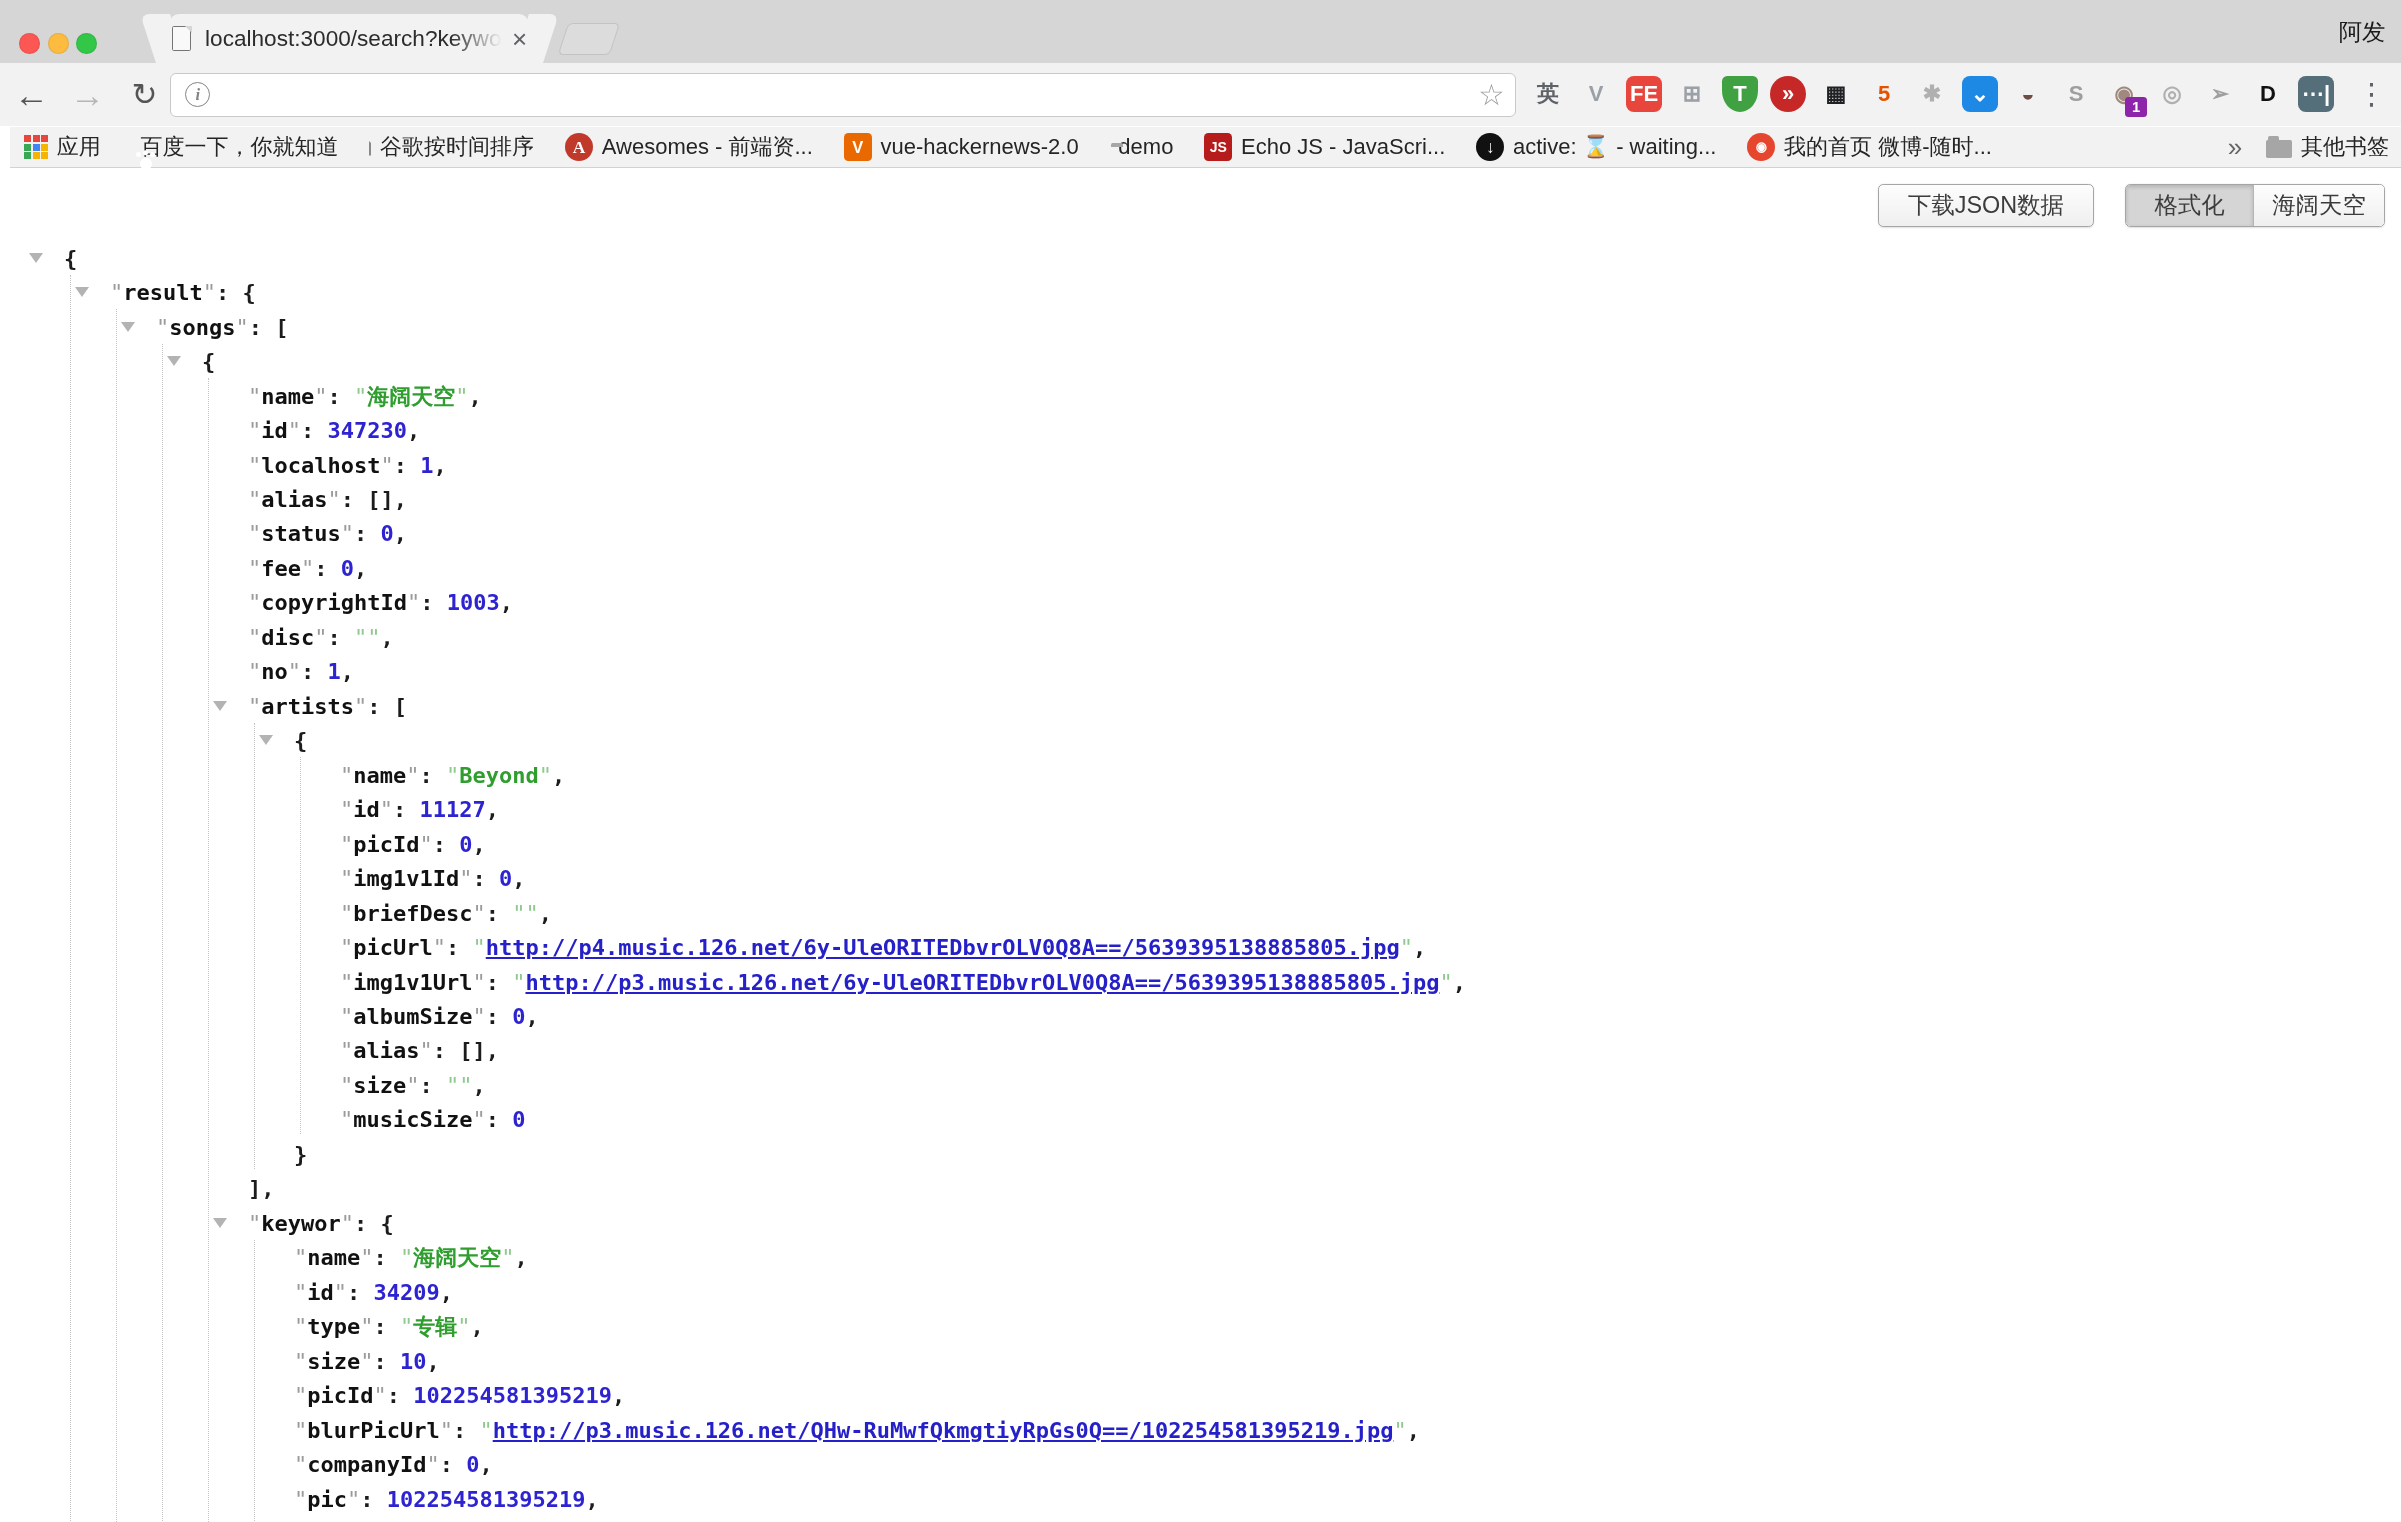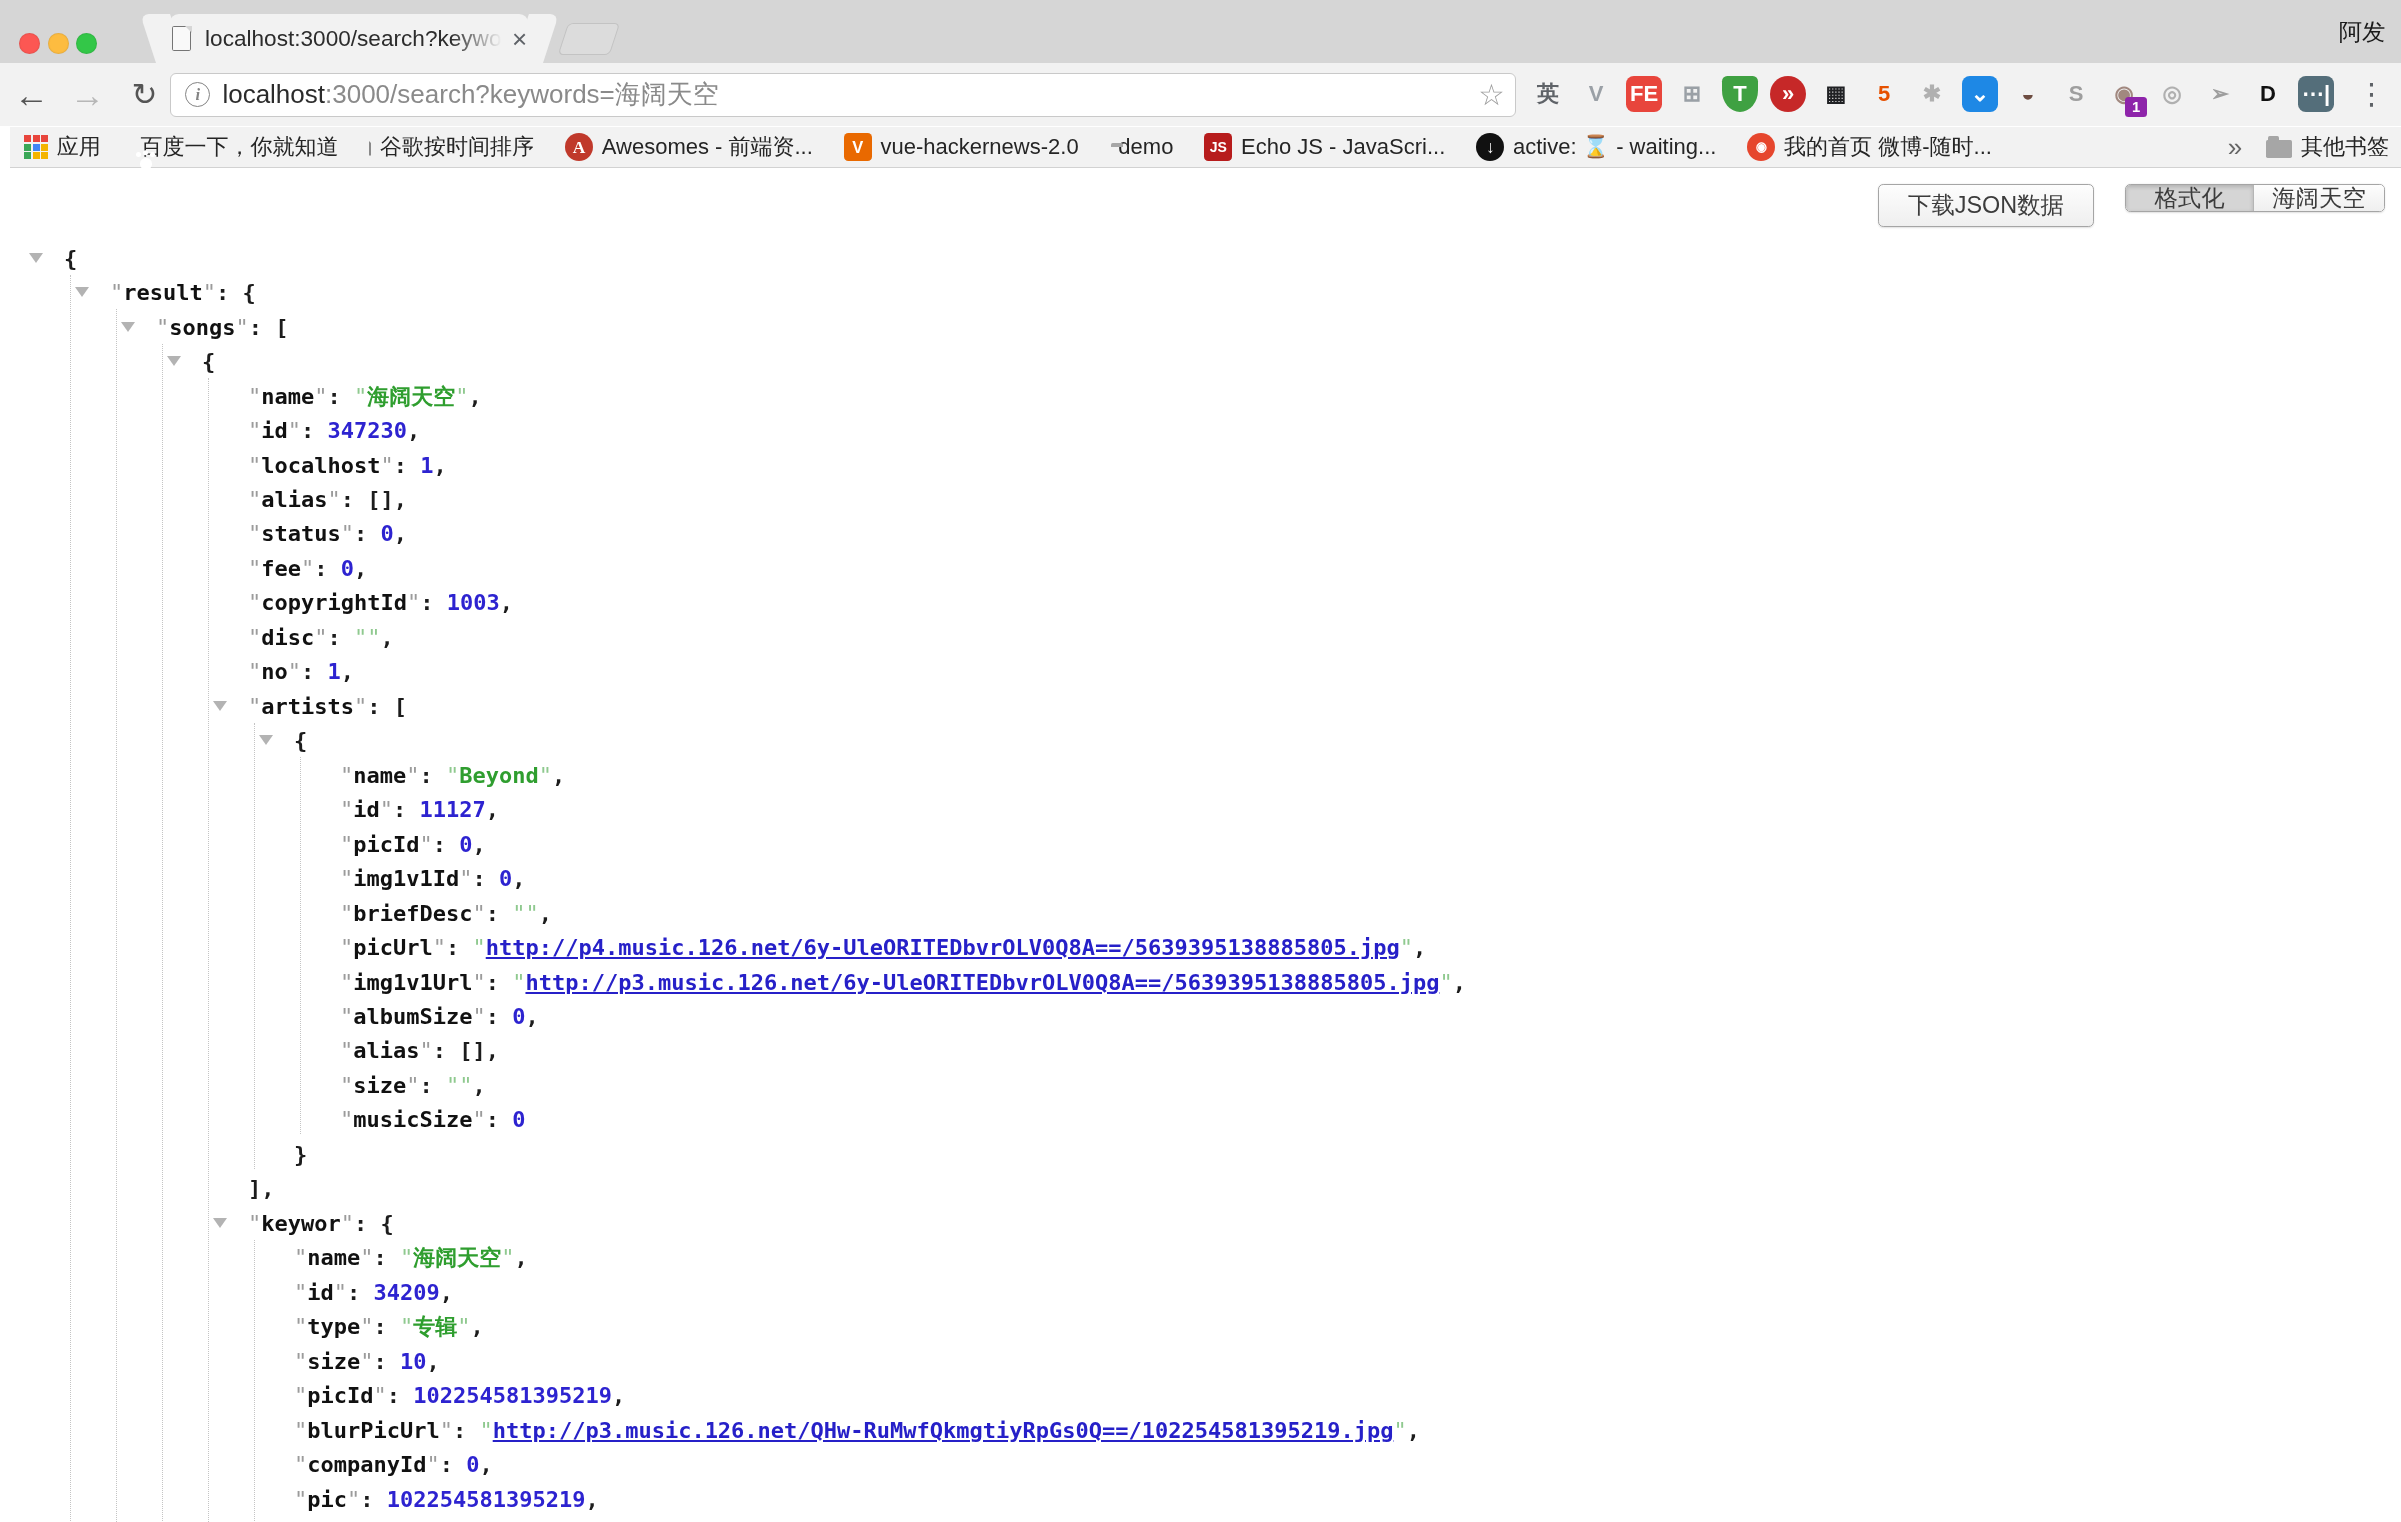--- a/index.html
+++ b/index.html
@@ -53,21 +53,21 @@
   .ico-page{width:17.4px;height:22.6px;border:1.7px solid #8a8a8a;border-radius:1.7px;background:#fff;position:relative;}
   .ico-page::before{content:"";position:absolute;right:-1.7px;top:-1.7px;width:0;height:0;border-top:7px solid #f2f2f2;border-left:7px solid transparent;}
   .ico-round{width:28px;height:28px;border-radius:50%;color:#fff;display:flex;align-items:center;justify-content:center;font:700 17.4px "Liberation Serif",serif;}
   .ico-square{width:28px;height:28px;border-radius:4.3px;color:#fff;display:flex;align-items:center;justify-content:center;font:700 16.5px "Liberation Sans",sans-serif;}
   .ico-folder{width:26px;height:18px;background:#a6a6a6;border-radius:1.7px;position:relative;margin-top:4.3px;}
   .ico-folder::before{content:"";position:absolute;top:-4.3px;left:1.7px;width:11.3px;height:4.3px;background:#a6a6a6;border-radius:1.7px 1.7px 0 0;}
   
   .content{position:absolute;left:0;top:169px;width:2401px;height:1354px;background:#fff;}
   .btn{box-sizing:border-box;border:0.9px solid #a5a5a5;border-radius:5.2px;background:linear-gradient(#fdfdfd,#efefef);color:#3c3c3c;font-size:23.4px;display:flex;align-items:center;justify-content:center;cursor:default;}
   .btn-download{position:absolute;left:1878px;top:14.8px;width:216px;height:43px;box-shadow:0 0.9px 1.7px rgba(0,0,0,.12);}
-  .segmented{position:absolute;left:2125px;top:14.8px;height:28px;display:flex;border:0.9px solid #a5a5a5;border-radius:5.2px;overflow:hidden;box-shadow:0 0.9px 1.7px rgba(0,0,0,.12);box-sizing:border-box;}
+  .segmented{position:absolute;left:2125px;top:14.8px;height:43px;display:flex;border:0.9px solid #a5a5a5;border-radius:5.2px;overflow:hidden;box-shadow:0 0.9px 1.7px rgba(0,0,0,.12);box-sizing:border-box;}
   .seg{display:flex;align-items:center;justify-content:center;font-size:23.4px;color:#3c3c3c;height:100%;box-sizing:border-box;}
   .seg-format{width:127px;background:#d5d5d5;box-shadow:inset 0 1.7px 4.3px rgba(0,0,0,.18);}
   .seg-collapse{width:131px;background:linear-gradient(#fdfdfd,#efefef);border-left:0.9px solid #b5b5b5;}
   
   .json-tree{position:absolute;left:0;top:-169px;width:2401px;height:1523px;}
   .jline{position:absolute;white-space:pre;font:700 22px "DejaVu Sans Mono",monospace;color:var(--c-punct,#1c1c1c);line-height:26px;}
   .jline .q{color:var(--c-key_quote,#9b9b9b);font-weight:400;}
   .jline .k{color:var(--c-key,#111);}
   .jline .pq,.jline .pp{color:var(--c-punct,#1c1c1c);}
   .jline .s{color:var(--c-string,#2f9e2f);}
@@ -94,21 +94,20 @@
   <div class="newtab"></div>
   <span class="profile-name">阿发</span>
 </div>
 
 <div class="toolbar">
   <div class="navbtn nav-back">←</div>
   <div class="navbtn nav-forward">→</div>
   <div class="navbtn nav-reload">↻</div>
   <div class="urlbar">
     <span class="info-ico">i</span>
-    <span class="url-text"><span class="url-host">localhost</span><span class="url-rest">:3000/search?keywords=海阔天空</span></span>
     <span class="star-ico">☆</span>
   </div>
   <div class="extrow">
       <div class="ext " style="color: rgb(95, 99, 104);">英</div>
       <div class="ext " style="color: rgb(154, 160, 166);">V</div>
       <div class="ext " style="background: rgb(232, 69, 60); color: rgb(255, 255, 255);">FE</div>
       <div class="ext " style="color: rgb(154, 160, 166);">⊞</div>
       <div class="ext shield" style="background: rgb(63, 161, 66); color: rgb(255, 255, 255);">T</div>
       <div class="ext circle" style="background: rgb(198, 40, 40); color: rgb(255, 255, 255);">»</div>
       <div class="ext " style="color: rgb(32, 33, 36);">▦</div>

